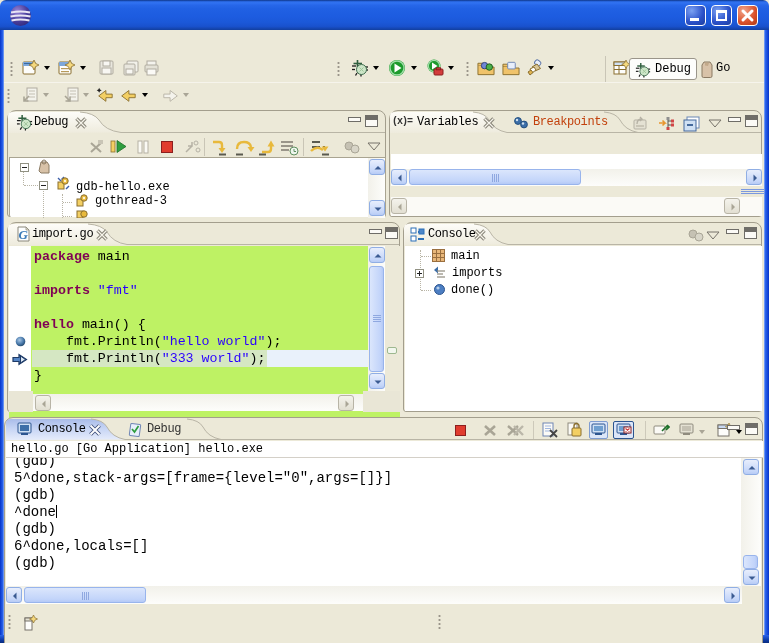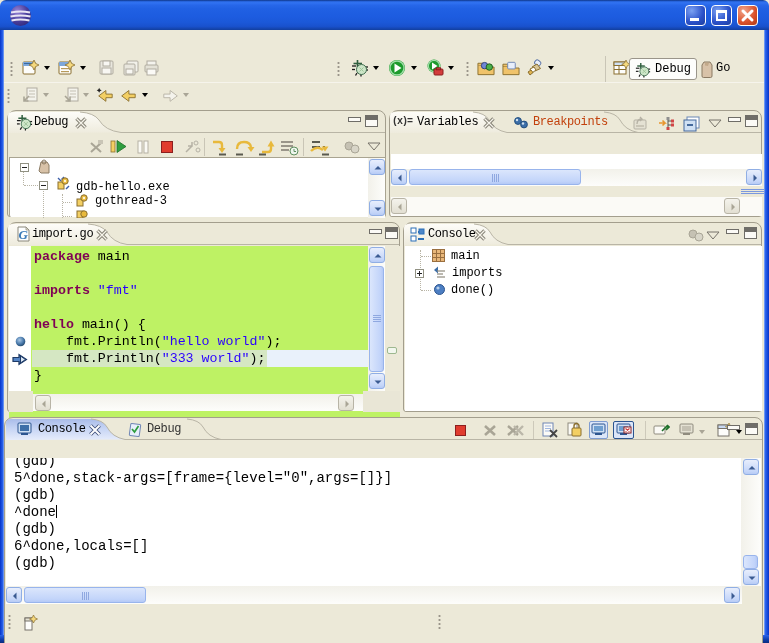--- a/index.html
+++ b/index.html
@@ -725,20 +725,23 @@
     <div class="drop gray" style="left:694px;top:12px"></div>
     <svg style="position:absolute;left:712px;top:4px" width="16" height="16" viewBox="0 0 16 16">
         <rect x="1" y="3" width="11" height="11" fill="#fdfdfb" stroke="#77736a"></rect>
         <rect x="1" y="3" width="11" height="3.5" fill="#c8d8f0" stroke="#77736a"></rect>
         <path d="M12 1 l1.2 2.4 2.4 1.2 -2.4 1.2 -1.2 2.4 -1.2 -2.4 -2.4 -1.2 2.4 -1.2 z" fill="#f5d97e" stroke="#8a6f2f" stroke-width=".6"></path>
       </svg>
     <div class="drop" style="left:731px;top:12px"></div>
     <div class="vmin" style="left:722px;top:7px"></div>
     <div class="vmax" style="left:740px;top:5px"></div>
 
+    <div style="position:absolute;left:1px;top:23px;width:757px;height:17px;background:#fff;border-bottom:1px solid #d4d0c8;">
+      <span style="position:absolute;left:5px;top:1px;font-size:12px;">hello.go [Go Application] hello.exe</span>
+    </div>
 
     <div style="position:absolute;left:1px;top:40px;width:735px;height:128px;background:#fff;overflow:hidden;">
       <div style="position:absolute;left:8px;top:-5px;font-size:14px;line-height:17px;white-space:pre;">(gdb)
 5^done,stack-args=[frame={level="0",args=[]}]
 (gdb)
 ^done<span style="display:inline-block;width:1px;height:13px;background:#000;vertical-align:-2px"></span>
 (gdb)
 6^done,locals=[]
 (gdb)</div>
     </div>

